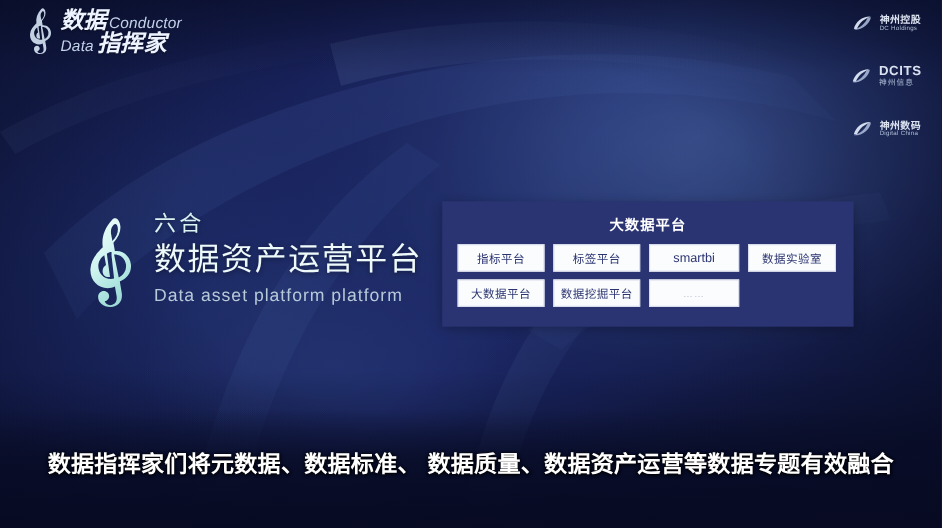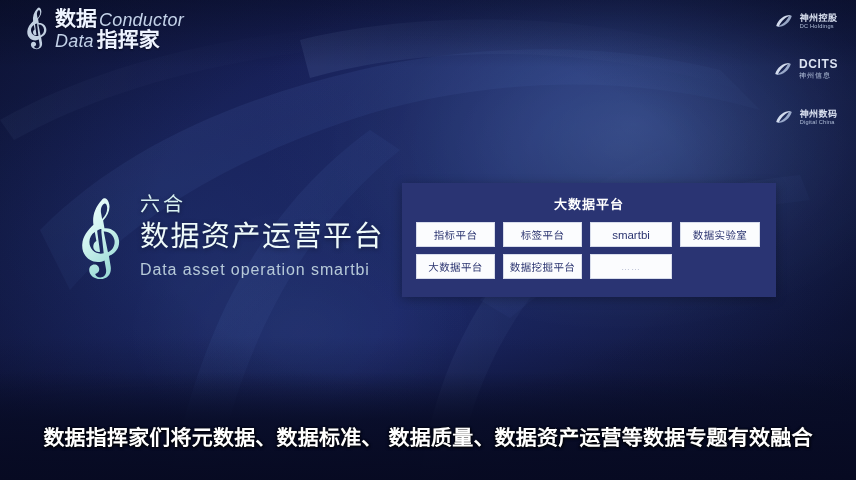--- a/index.html
+++ b/index.html
@@ -80,23 +80,24 @@
     display: flex;
     align-items: baseline;
     white-space: nowrap;
   }
   .brand-cn {
     font-size: 21px;
     font-weight: bold;
     color: #eef4ff;
     letter-spacing: 0px;
     text-shadow: 0 1px 2px rgba(0,0,0,0.45);
+    font-style: italic;
   }
   .brand-en {
-    font-size: 18px;
+    font-size: 14px;
     font-style: italic;
     color: #c3d2e8;
     letter-spacing: 0.2px;
     margin-left: 2px;
   }
   .brand-line.two .brand-en { margin-left: 0; margin-right: 3px; }
 
   .corp-logos {
     position: absolute;
     right: 18px;
@@ -213,21 +214,21 @@
   .chip.w2 { width: 79px; }
   .chip.w3 { width: 82px; }
   .chip.w4 { width: 80px; }
   .chip.latin { font-size: 11.5px; letter-spacing: 0px; }
   .chip.dots { color: #b9bfd4; font-size: 9px; letter-spacing: 1px; }
 
   
   .caption {
     position: absolute;
     left: 0; right: 0;
-    bottom: 29px;
+    bottom: 45px;
     text-align: center;
     color: #ffffff;
     font-size: 21px;
     font-weight: bold;
     letter-spacing: 0.2px;
     text-shadow:
       0 0 2px rgba(0,0,0,0.85),
       1px 1px 3px rgba(0,0,0,0.8),
       -1px 1px 3px rgba(0,0,0,0.55);
     white-space: nowrap;
@@ -332,21 +333,21 @@
           <stop offset="0%" stop-color="#f3ffff"></stop>
           <stop offset="55%" stop-color="#cdf3ee"></stop>
           <stop offset="100%" stop-color="#9fdcd8"></stop>
         </linearGradient>
       </defs>
       <path d="M15.5 3.2 C 11.8 7.2 10.4 11.8 11.1 16.2 C 8.1 19.0 5.6 22.2 5.3 26.2 C 4.9 31.4 8.6 35.4 13.4 35.4 C 14.6 35.4 15.8 35.1 16.8 34.6 L 17.6 39.2 C 18.0 41.8 16.6 43.4 14.6 43.4 C 13.3 43.4 12.3 42.7 12.0 41.6 C 13.2 41.4 14.1 40.4 14.1 39.2 C 14.1 37.8 13.0 36.7 11.6 36.7 C 10.1 36.7 8.9 37.9 8.9 39.5 C 8.9 42.1 11.3 44.2 14.7 44.2 C 18.4 44.2 20.6 41.5 20.0 37.6 L 19.1 32.3 C 22.6 30.9 24.8 27.8 24.3 24.1 C 23.8 20.2 20.5 17.6 16.8 18.0 L 16.1 14.0 C 18.9 11.0 20.1 7.6 19.0 4.6 C 18.4 2.9 17.0 1.6 15.5 3.2 Z M 16.2 5.6 C 17.1 4.7 17.9 5.4 18.1 6.7 C 18.5 9.0 17.6 11.2 15.6 13.2 L 15.0 9.9 C 14.7 8.2 15.2 6.6 16.2 5.6 Z M 16.4 19.6 C 19.2 19.4 21.6 21.4 22.0 24.3 C 22.3 27.0 20.9 29.3 18.6 30.4 Z M 15.2 20.0 L 16.4 30.9 C 15.9 31.0 15.4 31.1 14.9 31.1 C 11.6 31.1 9.0 28.5 9.0 25.1 C 9.0 22.9 10.1 21.0 11.8 19.9 L 12.6 24.5 C 11.6 25.1 11.0 26.2 11.0 27.4 C 11.0 29.0 12.2 30.2 13.7 30.2 C 14.0 30.2 14.3 30.2 14.5 30.1 L 13.0 19.2 C 13.7 18.7 14.4 18.4 15.2 18.4 Z" fill="url(#clefgrad)"></path>
     </svg>
     <div class="title-text">
       <div class="title-small">六合</div>
       <div class="title-main">数据资产运营平台</div>
-      <div class="title-en">Data asset operation smartbi</div>
+      <div class="title-en">Data asset platform platform</div>
     </div>
   </div>
 
   <div class="panel">
     <div class="panel-title">大数据平台</div>
     <div class="panel-grid">
 
       <div class="panel-row">
         <div class="chip w1">指标平台</div>
         <div class="chip w2">标签平台</div>

